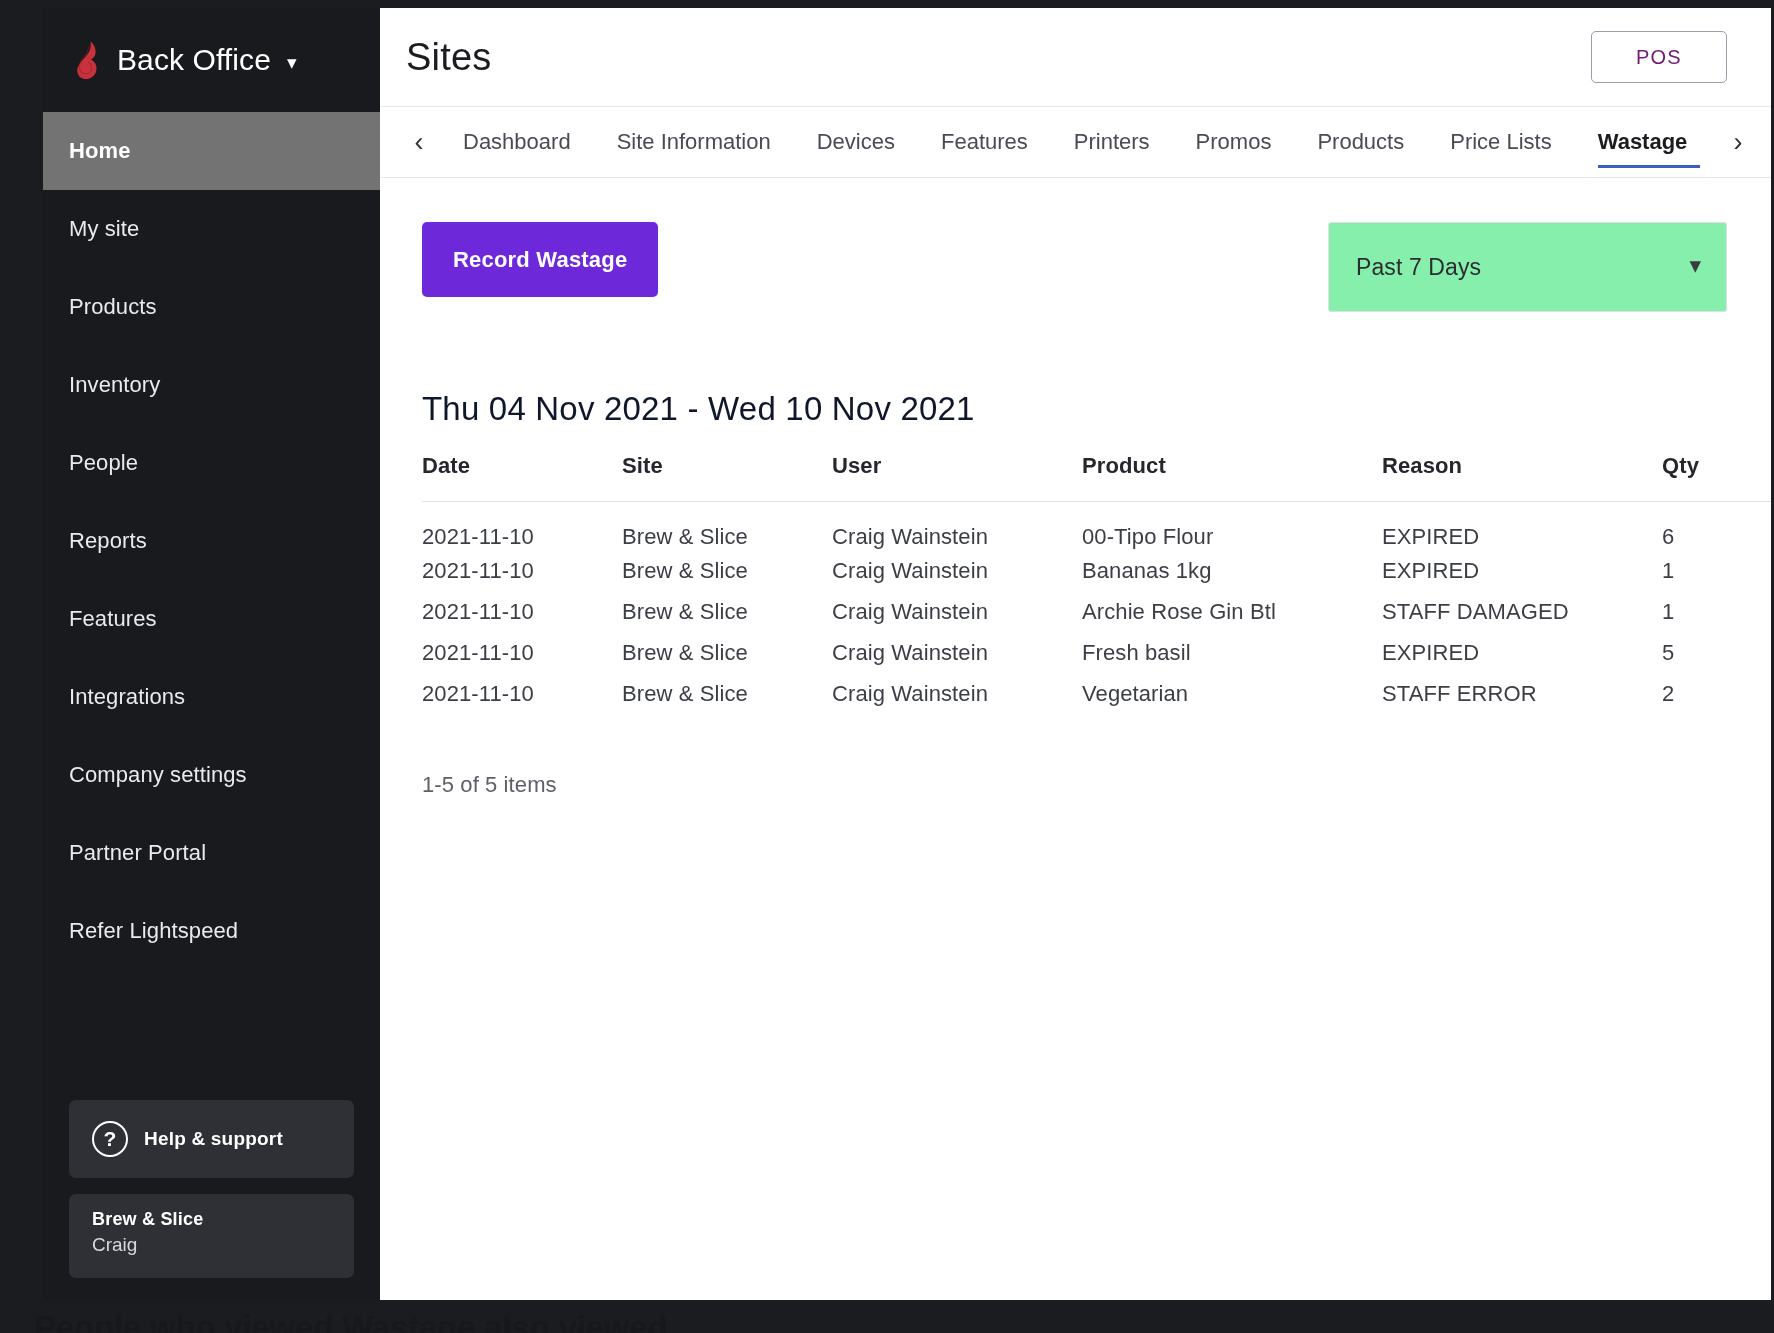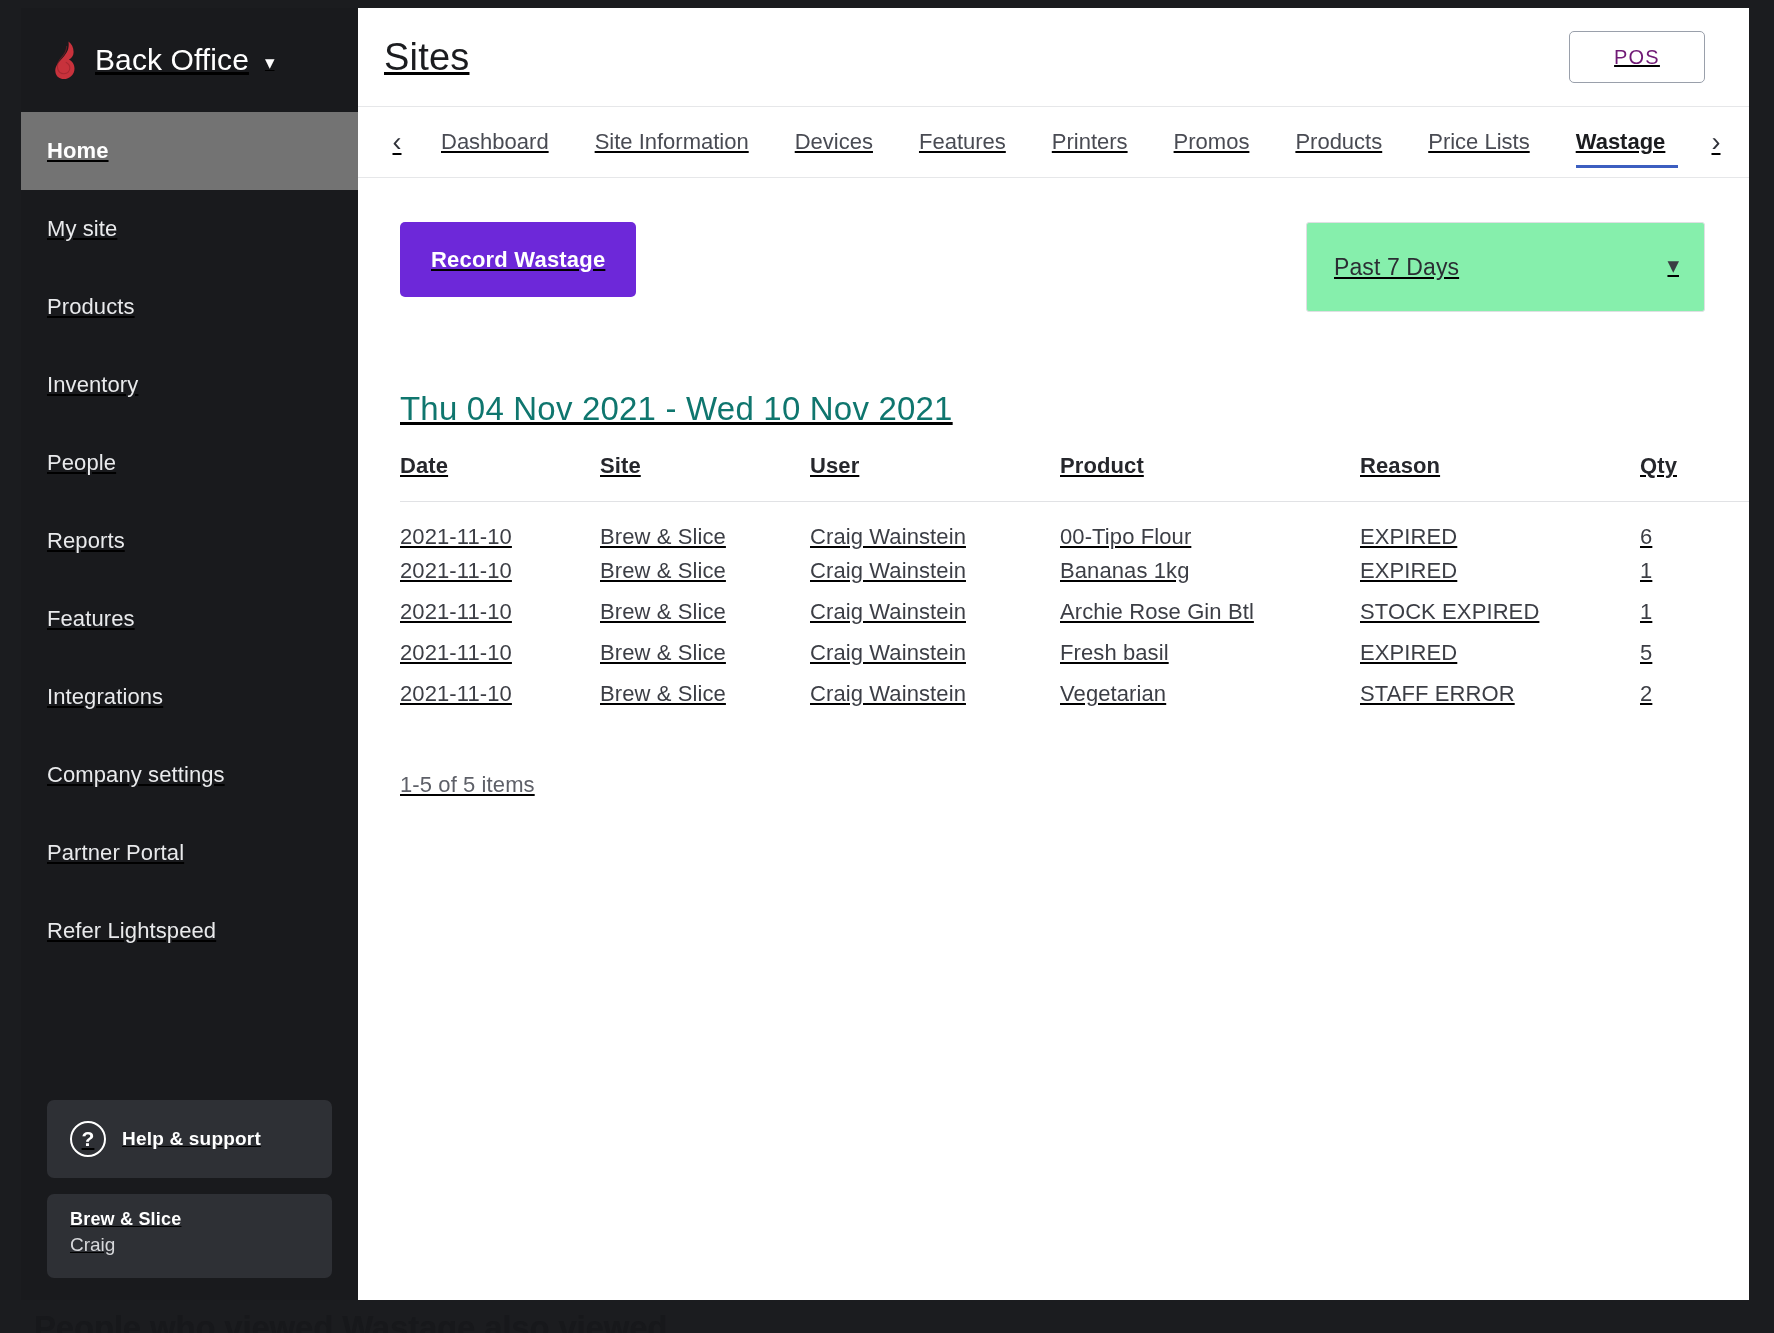--- a/index.html
+++ b/index.html
@@ -44,28 +44,27 @@
     font-size: 33px;
     font-weight: 700;
     color: #17181b;
     letter-spacing: -0.2px;
     white-space: nowrap;
   }
 
   
   .app-panel {
     position: absolute;
-    left: 21px;
+    left: 43px;
     top: 8px;
     width: 1728px;
     height: 1292px;
     display: flex;
     overflow: hidden;
     background: #ffffff;
-    text-decoration: underline;
   }
 
   
   .sidebar {
     width: 337px;
     flex: 0 0 337px;
     background: #191a1d;
     display: flex;
     flex-direction: column;
     position: relative;
@@ -309,21 +308,21 @@
     color: #3a3c43;
     font-size: 23px;
     line-height: 1;
     transform: translateY(-2px);
   }
 
   .range-heading {
     margin-top: 78px;
     font-size: 33px;
     font-weight: 400;
-    color: #0f766e;
+    color: #0f172a;
     letter-spacing: .2px;
   }
 
   
   .wastage-table {
     margin-top: 25px;
     width: 100%;
     border-collapse: collapse;
     table-layout: fixed;
   }
@@ -527,21 +526,21 @@
               <td>Craig Wainstein</td>
               <td>Bananas 1kg</td>
               <td>EXPIRED</td>
               <td>1</td>
             </tr>
             <tr>
               <td>2021-11-10</td>
               <td>Brew &amp; Slice</td>
               <td>Craig Wainstein</td>
               <td>Archie Rose Gin Btl</td>
-              <td>STOCK EXPIRED</td>
+              <td>STAFF DAMAGED</td>
               <td>1</td>
             </tr>
             <tr>
               <td>2021-11-10</td>
               <td>Brew &amp; Slice</td>
               <td>Craig Wainstein</td>
               <td>Fresh basil</td>
               <td>EXPIRED</td>
               <td>5</td>
             </tr>

